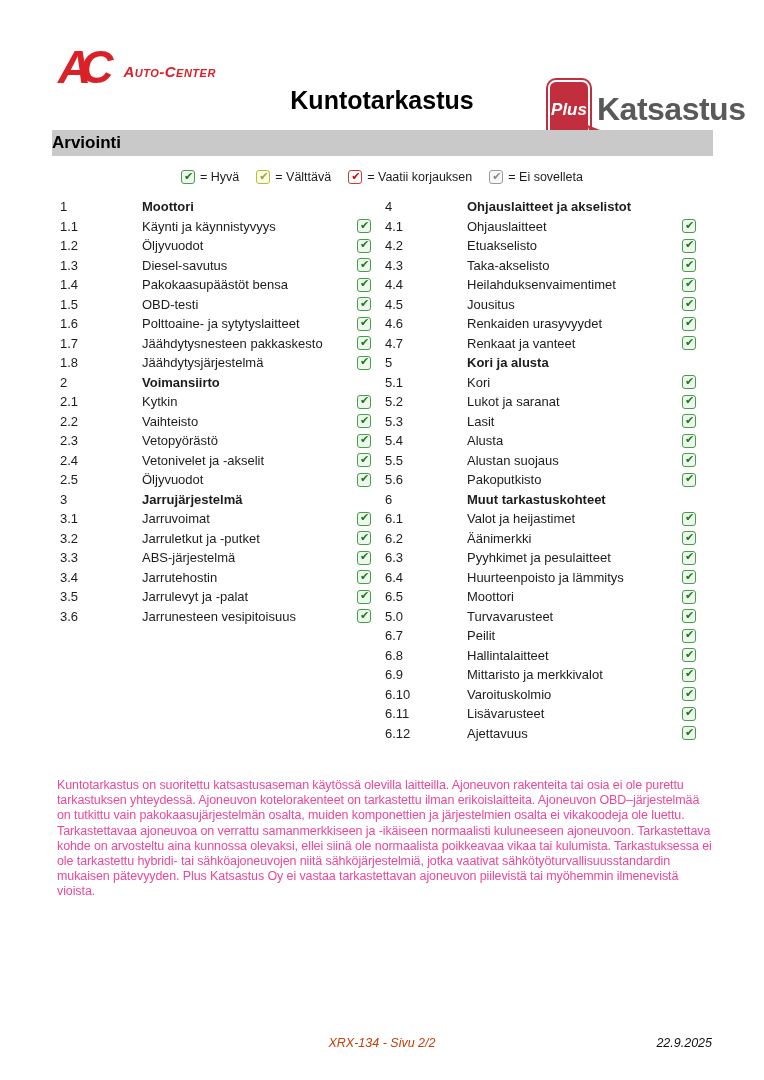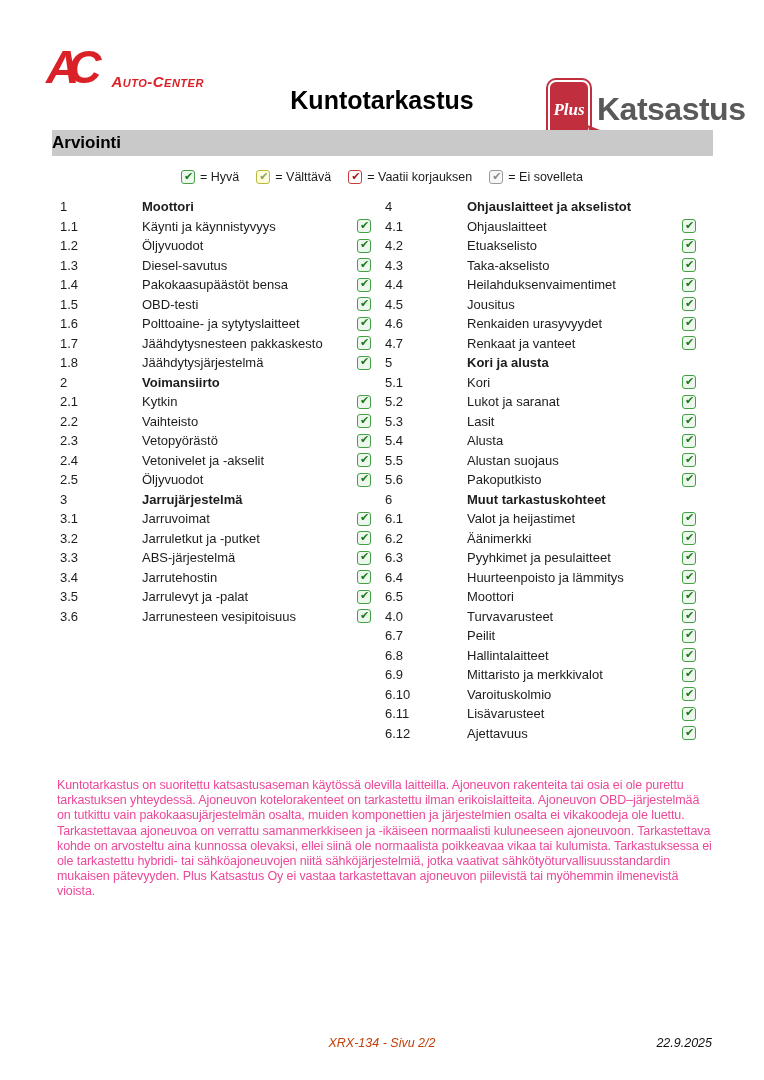--- a/index.html
+++ b/index.html
@@ -9,43 +9,43 @@
     height: 1080px;
     background: #ffffff;
     font-family: "Liberation Sans", sans-serif;
     color: #1c1c1c;
     overflow: hidden;
   }
 
   
   .header { position: absolute; top: 38px; left: 0; width: 100%; height: 64px; }
   .ac-logo {
-    position: absolute; left: 46px; top: 6px;
-    display: flex; align-items: flex-end; color: var(--brand-red);
+    position: absolute; left: 58px; top: 6px;
+    display: flex; align-items: center; color: var(--brand-red);
   }
   .ac-mark {
     font-size: 46px; font-weight: 800; font-style: italic;
     letter-spacing: -0.24em; padding-right: 0.24em; line-height: 1;
   }
   .ac-name {
     font-size: 15px; font-weight: 800; font-style: italic;
     font-variant: small-caps; letter-spacing: 0.5px; margin-left: 10px; margin-top: 8px;
   }
   .doc-title {
     position: absolute; top: 48px; left: 0; width: 100%;
     text-align: center; font-size: 25px; font-weight: 700; color: #000;
   }
   .plus-logo {
     position: absolute; left: 546px; top: 40px;
     display: flex; align-items: center; gap: 5px;
   }
   .plus-bubble {
     position: relative; width: 46px; height: 63px;
     background: var(--plus-red); border-radius: 10px;
-    display: flex; align-items: center; justify-content: center; font-family: Liberation Serif, serif;
+    display: flex; align-items: center; justify-content: center;
   }
   .plus-bubble::before {
     content: ""; position: absolute; inset: 2px;
     border: 2px solid #ffffff; border-radius: 8px;
   }
   .plus-text {
     position: relative; z-index: 1; color: #fff;
     font-style: italic; font-weight: 700; font-size: 17px;
   }
   .bubble-tail {
@@ -448,21 +448,21 @@
           </span>
         </div>
         <div class="row">
           <span class="num">6.5</span>
           <span class="label">Moottori</span>
           <span class="checkbox good">
             <span class="tick">✔</span>
           </span>
         </div>
         <div class="row">
-          <span class="num">4.0</span>
+          <span class="num">5.0</span>
           <span class="label">Turvavarusteet</span>
           <span class="checkbox good">
             <span class="tick">✔</span>
           </span>
         </div>
         <div class="row">
           <span class="num">6.7</span>
           <span class="label">Peilit</span>
           <span class="checkbox good">
             <span class="tick">✔</span>

